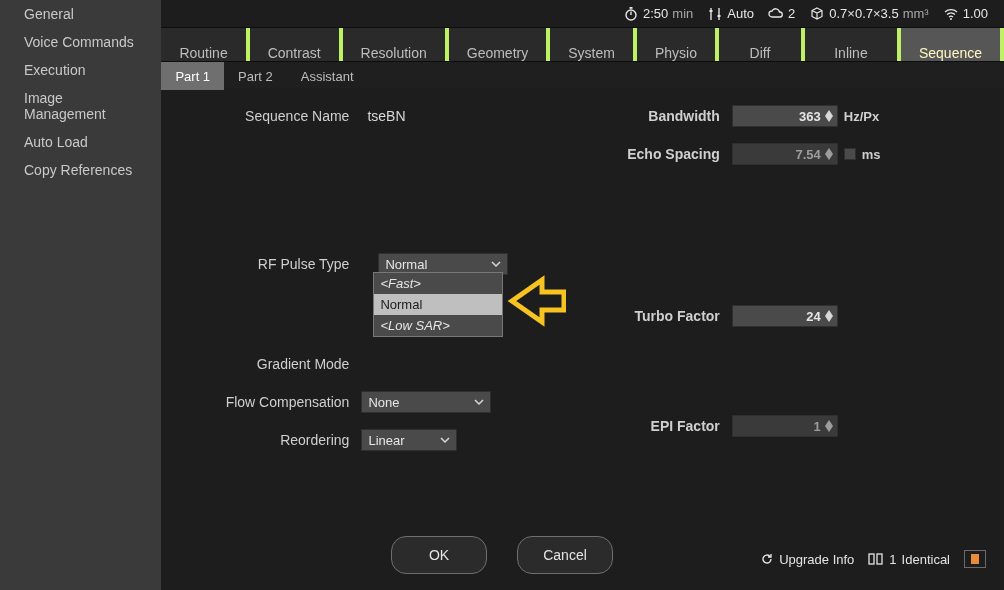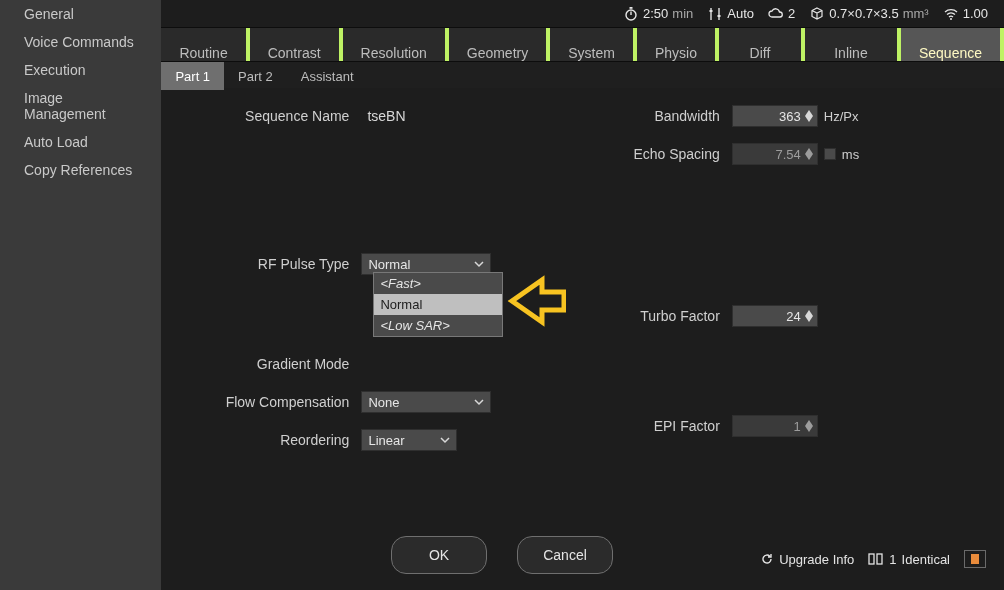--- a/index.html
+++ b/index.html
@@ -59,35 +59,35 @@
     font-size: 13px; color: #bdbdbd;
     cursor: default;
   }
   .subtab.active { background: #6f6f6f; color: #fff; }
   
   .form {
     flex: 1; position: relative; padding: 14px 20px 0 20px;
     display: flex;
   }
   .form-left { flex: 1.1; display: flex; flex-direction: column; }
-  .form-right { flex: 1; display: flex; flex-direction: column; }
+  .form-right { flex: 1; display: flex; flex-direction: column; font-weight: bold; }
   .row {
     display: flex; align-items: center; min-height: 28px;
     margin-bottom: 10px;
   }
   .label { width: 180px; text-align: right; padding-right: 12px; color: #cfcfcf; font-size: 14px; }
   .val-text { color: #d8d8d8; font-size: 14px; padding-left: 6px; }
   .select {
     width: 130px; height: 22px; background: #4a4a4a; color: #e6e6e6;
     font-size: 13px; padding: 0 6px; display: flex; align-items: center; justify-content: space-between;
     border: 1px solid #2f2f2f;
   }
   .select .caret svg { width: 10px; height: 10px; }
   .spin {
-    width: 86px; height: 22px; background: #4a4a4a; color: #e6e6e6;
+    width: 106px; height: 22px; background: #4a4a4a; color: #e6e6e6;
     font-size: 13px; padding: 0 4px 0 6px; display: flex; align-items: center; justify-content: flex-end;
     gap: 4px; border: 1px solid #2f2f2f;
   }
   .spin-arrows { display: flex; flex-direction: column; gap: 0; }
   .spin-arrows svg { width: 8px; height: 6px; display: block; }
   .unit { color: #cfcfcf; font-size: 13px; padding-left: 6px; }
   .checkbox { width: 12px; height: 12px; background: #4a4a4a; border: 1px solid #2f2f2f; margin-left: 6px; }
   .spacer-lg { height: 110px; }
   
   .dropdown-pop {
@@ -235,21 +235,21 @@
     <div class="form">
 
       <div class="form-left">
         <div class="row">
           <div class="label">Sequence Name</div>
           <div class="val-text">tseBN</div>
         </div>
 
         <div class="spacer-lg"></div>
 
-        <div class="row" style="position:relative;">
+        <div class="row" style="position:relative;gap:17px;">
           <div class="label">RF Pulse Type</div>
           <div class="select">
             <span>Normal</span>
             <span class="caret"><svg viewBox="0 0 10 10">
                   <path d="M1 3l4 4 4-4" fill="none" stroke="#d8d8d8" stroke-width="1.5"></path>
                 </svg></span>
           </div>
 
           <div class="dropdown-pop" style="left:192px; top:22px;">
             <div class="opt italic">&lt;Fast&gt;</div>

